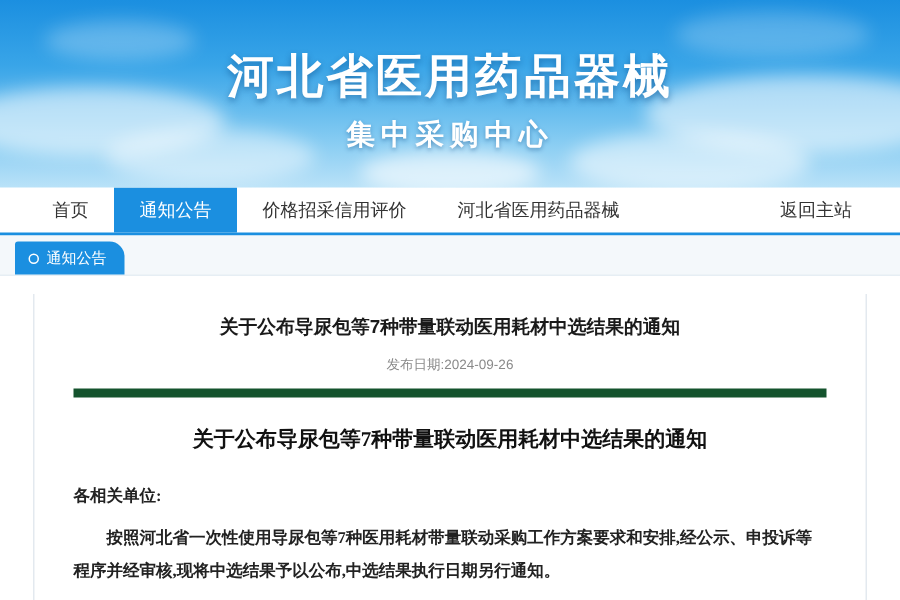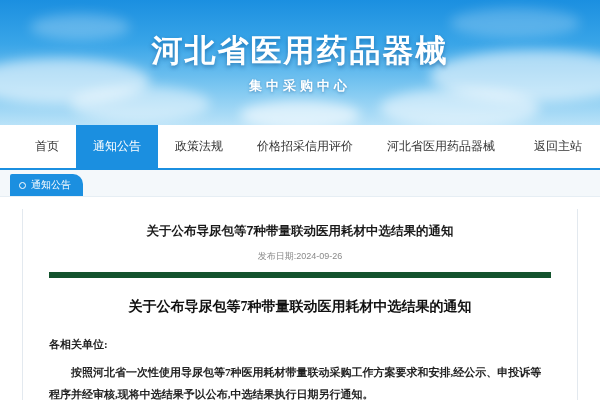--- a/index.html
+++ b/index.html
@@ -51,37 +51,37 @@
     font-size: 31px;
     font-weight: bold;
     color: #ffffff;
     letter-spacing: 2px;
     text-shadow: 0 2px 4px rgba(0,60,120,0.45);
     line-height: 1.1;
   }
   .banner-sub {
     margin-top: 9px;
     font-family: "Liberation Serif", serif;
-    font-size: 13px;
+    font-size: 19px;
     font-weight: bold;
     color: #ffffff;
     letter-spacing: 4px;
     text-shadow: 0 1px 3px rgba(0,60,120,0.4);
   }
   .banner-en {
     margin-top: 5px;
     font-size: 8px;
     color: #ffffff;
     letter-spacing: 3.2px;
     opacity: 0.95;
   }
 
   
   .nav {
-    height: 45px;
+    height: 32px;
     background: #ffffff;
     border-bottom: 2px solid #1b8fe0;
     display: flex;
     align-items: stretch;
     padding-left: 18px;
     box-sizing: border-box;
   }
   .nav-item {
     display: flex;
     align-items: center;
@@ -91,21 +91,21 @@
     cursor: pointer;
     white-space: nowrap;
   }
   .nav-item.active {
     background: #1b8fe0;
     color: #ffffff;
   }
   .nav-spacer { flex: 1; }
   .nav-item.right {
     color: #333;
-    padding-right: 18px;
+    padding-right: 32px;
   }
 
   
   .crumb-bar {
     height: 26px;
     background: #f4f8fb;
     display: flex;
     align-items: center;
     padding-left: 10px;
     border-bottom: 1px solid #e6eef4;
@@ -205,21 +205,20 @@
     <div class="cloud c5"></div>
     <div class="banner-inner">
       <div class="banner-title">河北省医用药品器械</div>
       <div class="banner-sub">集中采购中心</div>
     </div>
   </div>
 
   <div class="nav">
     <div class="nav-item">首页</div>
     <div class="nav-item active">通知公告</div>
-    <div class="nav-item">政策法规</div>
     <div class="nav-item">价格招采信用评价</div>
     <div class="nav-item">河北省医用药品器械</div>
     <div class="nav-spacer"></div>
     <div class="nav-item right">返回主站</div>
   </div>
 
   <div class="crumb-bar">
     <div class="crumb-tab">
       <span class="crumb-dot"></span>
       <span>通知公告</span>

